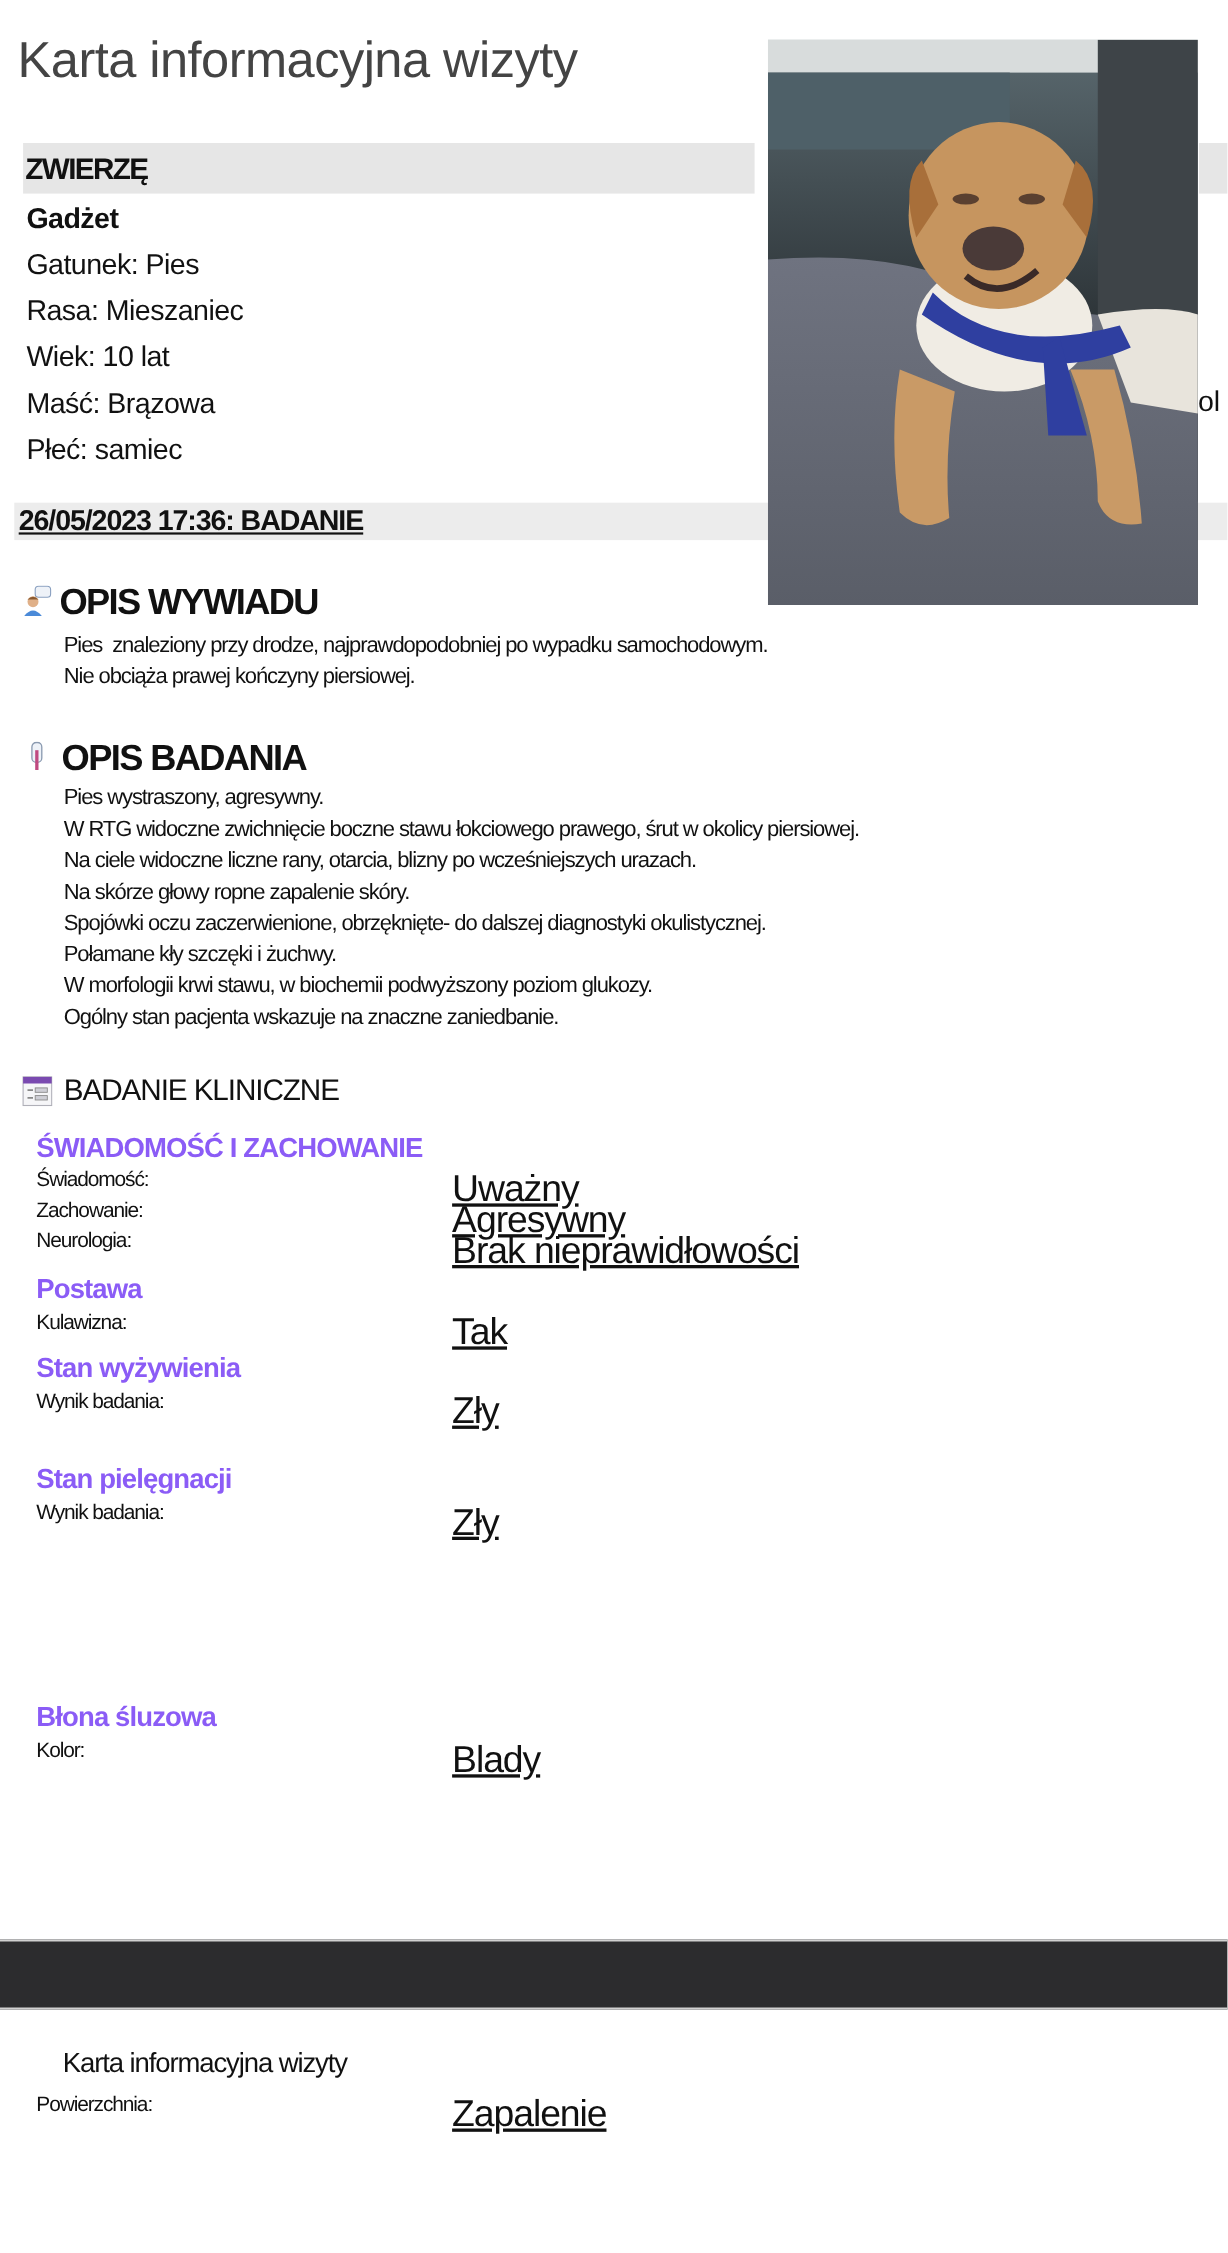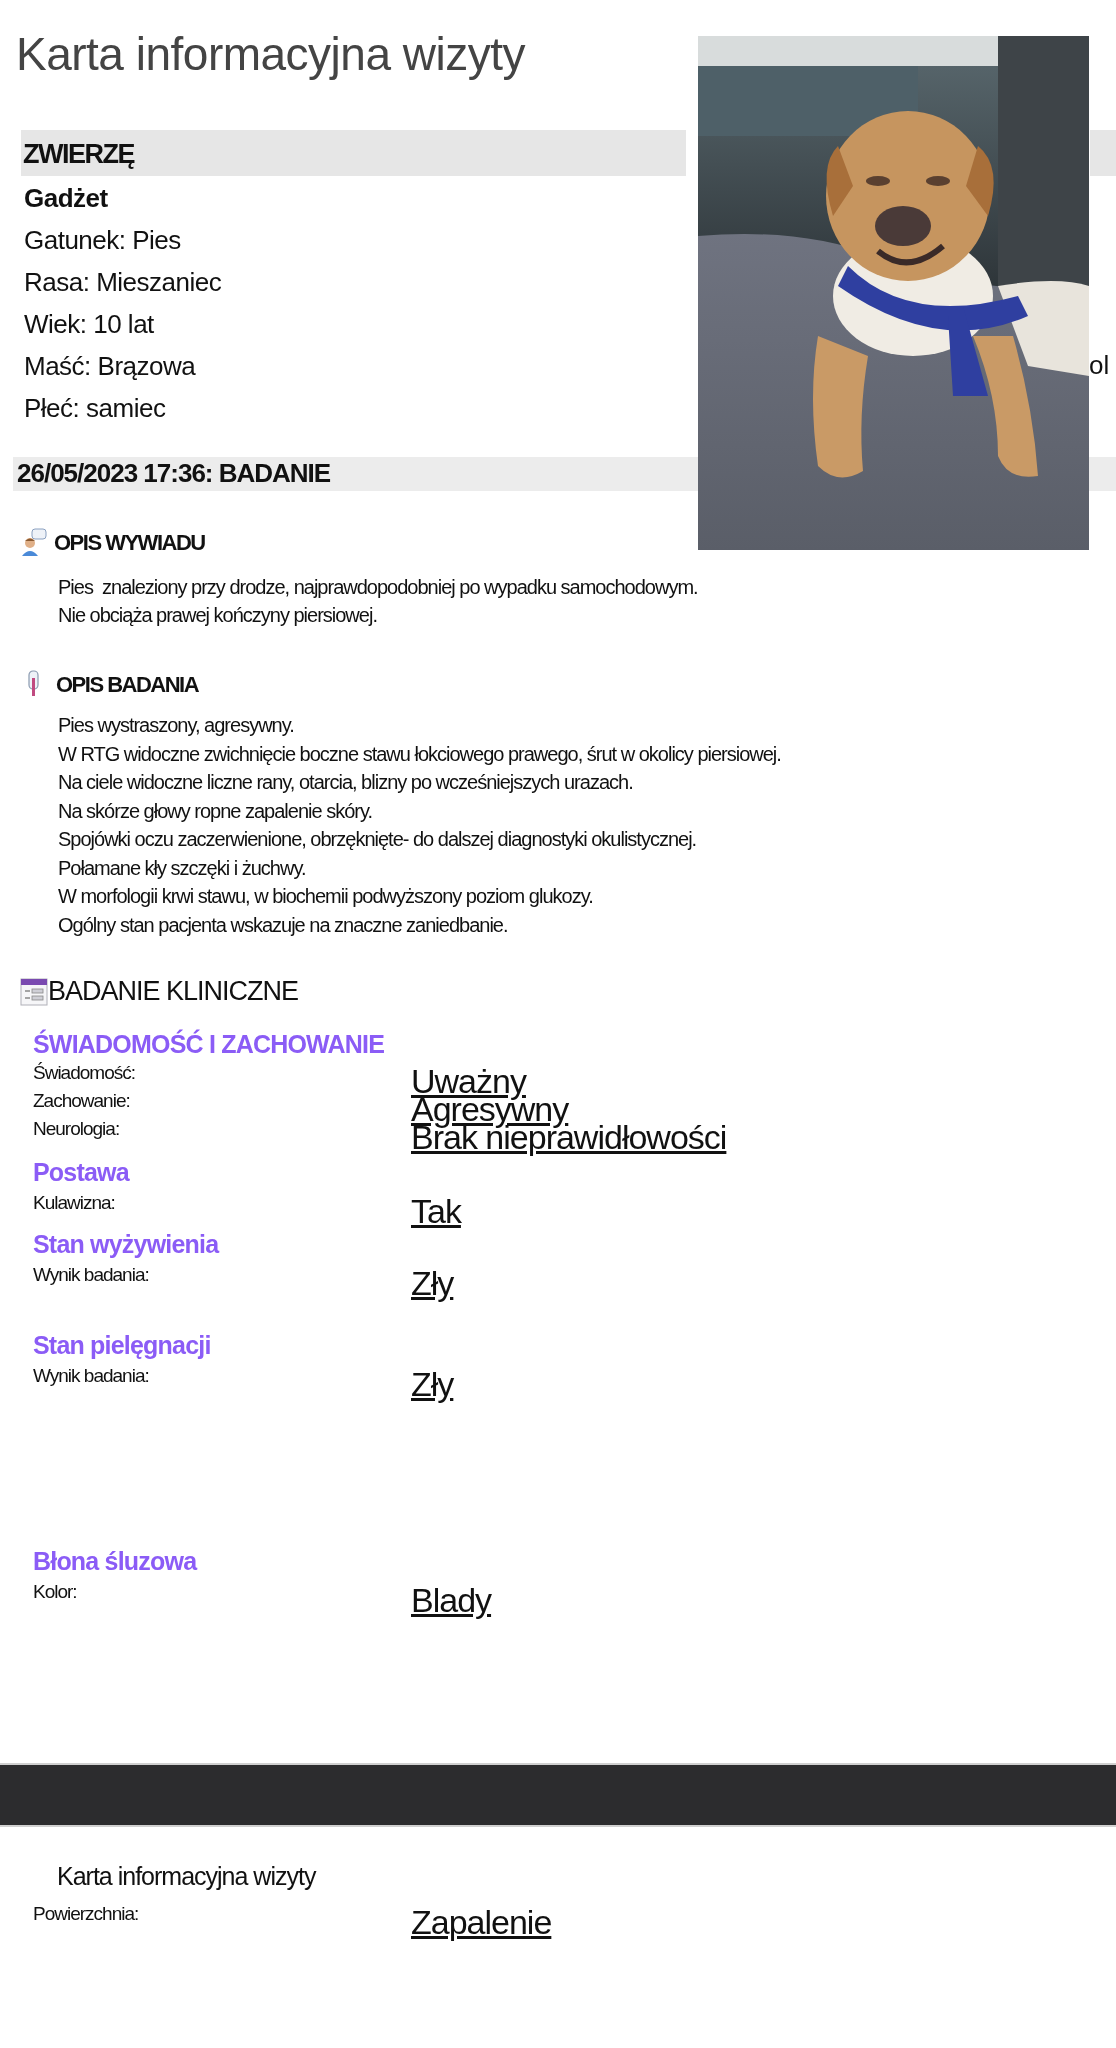--- a/index.html
+++ b/index.html
@@ -21,27 +21,27 @@
     }
     .bar-animal-label {
       left: 23px; top: 139px; font-size: 27px; font-weight: bold; letter-spacing: -1.5px;
     }
     .animal-name { left: 24px; top: 183px; font-size: 26px; font-weight: bold; letter-spacing: -0.5px; }
     .animal-field { left: 24px; font-size: 26px; letter-spacing: -0.5px; }
     .bar-visit {
       left: 13px; top: 457px; width: 1103px; height: 34px; background: #ececec;
     }
     .bar-visit-label {
-      left: 17px; top: 458px; font-size: 26px; font-weight: bold; letter-spacing: -1px;
+      left: 17px; top: 458px; font-size: 26px; font-weight: bold; letter-spacing: -1px; text-decoration: underline;
     }
     .photo {
       left: 698px; top: 36px; width: 391px; height: 514px; overflow: hidden;
     }
     .hidden-text { left: 1089px; top: 350px; font-size: 26px; }
-    .section-head { font-size: 22px; font-weight: bold; letter-spacing: -1.5px; }
+    .section-head { font-size: 33px; font-weight: bold; letter-spacing: -1.5px; }
     .section-icon { width: 28px; height: 30px; }
     .body-text {
       left: 58px; font-size: 20px; line-height: 28.5px; letter-spacing: -1px; white-space: pre;
     }
     .sub-head { left: 33px; font-size: 25px; font-weight: bold; color: #8b5cf6; letter-spacing: -0.8px; }
     .row-label { left: 33px; font-size: 19px; letter-spacing: -1px; }
     .row-value { left: 411px; font-size: 34px; letter-spacing: -1px; text-decoration: underline; }
     .dark-bar {
       left: 0; top: 1763px; width: 1116px; height: 60px; background: #2c2c2e;
       border-top: 2px solid #d0d0d0; border-bottom: 2px solid #d0d0d0;
@@ -129,21 +129,21 @@
 </div>
 <div class="abs body-text" style="top:711px">Pies wystraszony, agresywny.</div>
 <div class="abs body-text" style="top:739.5px">W RTG widoczne zwichnięcie boczne stawu łokciowego prawego, śrut w okolicy piersiowej.</div>
 <div class="abs body-text" style="top:768px">Na ciele widoczne liczne rany, otarcia, blizny po wcześniejszych urazach.</div>
 <div class="abs body-text" style="top:796.5px">Na skórze głowy ropne zapalenie skóry.</div>
 <div class="abs body-text" style="top:825px">Spojówki oczu zaczerwienione, obrzęknięte- do dalszej diagnostyki okulistycznej.</div>
 <div class="abs body-text" style="top:853.5px">Połamane kły szczęki i żuchwy.</div>
 <div class="abs body-text" style="top:882px">W morfologii krwi stawu, w biochemii podwyższony poziom glukozy.</div>
 <div class="abs body-text" style="top:910.5px">Ogólny stan pacjenta wskazuje na znaczne zaniedbanie.</div>
 
-<div class="abs" style="left:20px; top:976px; display:flex; align-items:center; ">
+<div class="abs" style="left:20px; top:976px; display:flex; align-items:center; gap:10px;">
   <svg class="section-icon" viewBox="0 0 28 28">
     <rect x="1" y="1" width="26" height="26" fill="#f6f6f8" stroke="#b0b0b8" stroke-width="1"></rect>
     <rect x="1" y="1" width="26" height="6" fill="#7a4ab0"></rect>
     <line x1="5" y1="13" x2="10" y2="13" stroke="#888" stroke-width="1.5"></line>
     <rect x="12" y="11" width="11" height="4" fill="#cfcfd6" stroke="#888" stroke-width="0.8"></rect>
     <line x1="5" y1="20" x2="10" y2="20" stroke="#888" stroke-width="1.5"></line>
     <rect x="12" y="18" width="11" height="4" fill="#cfcfd6" stroke="#888" stroke-width="0.8"></rect>
   </svg>
   <span class="section-head" style="font-weight:normal; font-size:27px; letter-spacing:-1px;">BADANIE KLINICZNE</span>
 </div>

